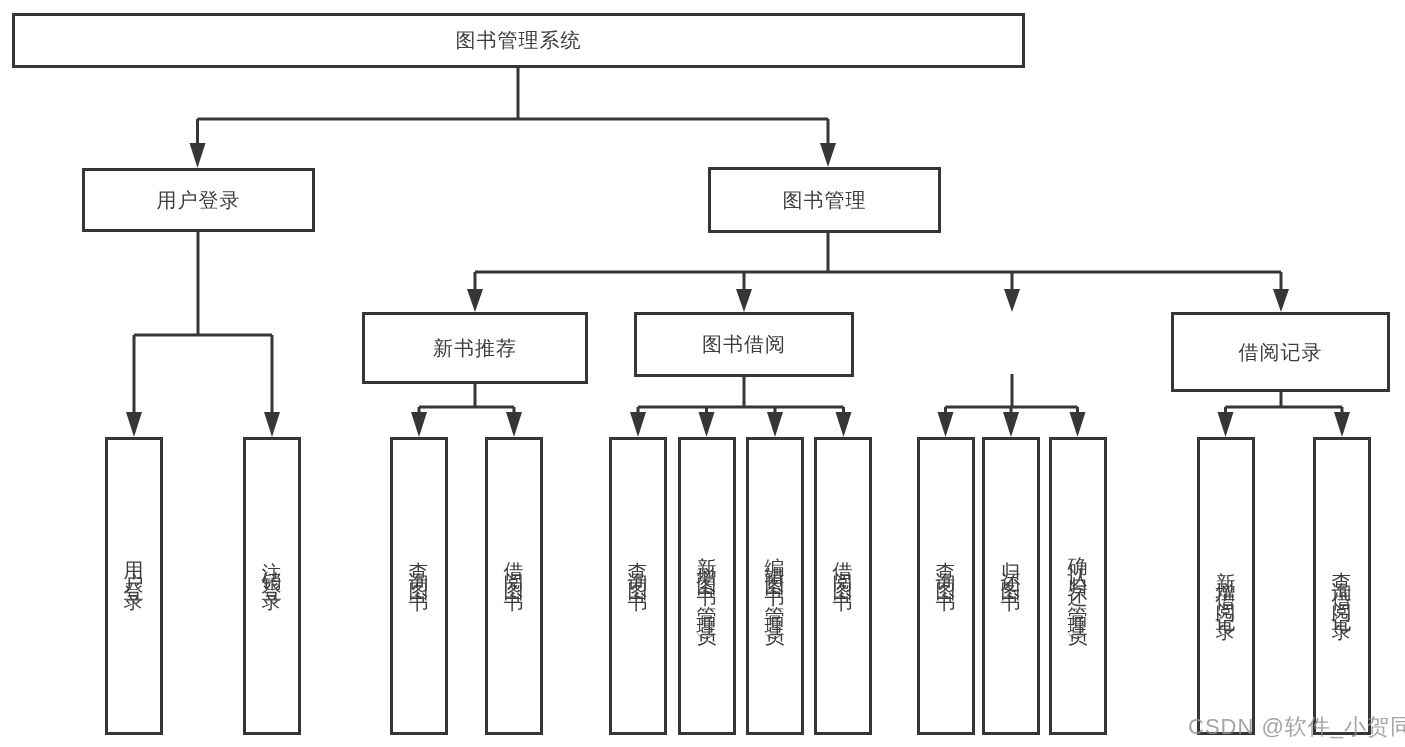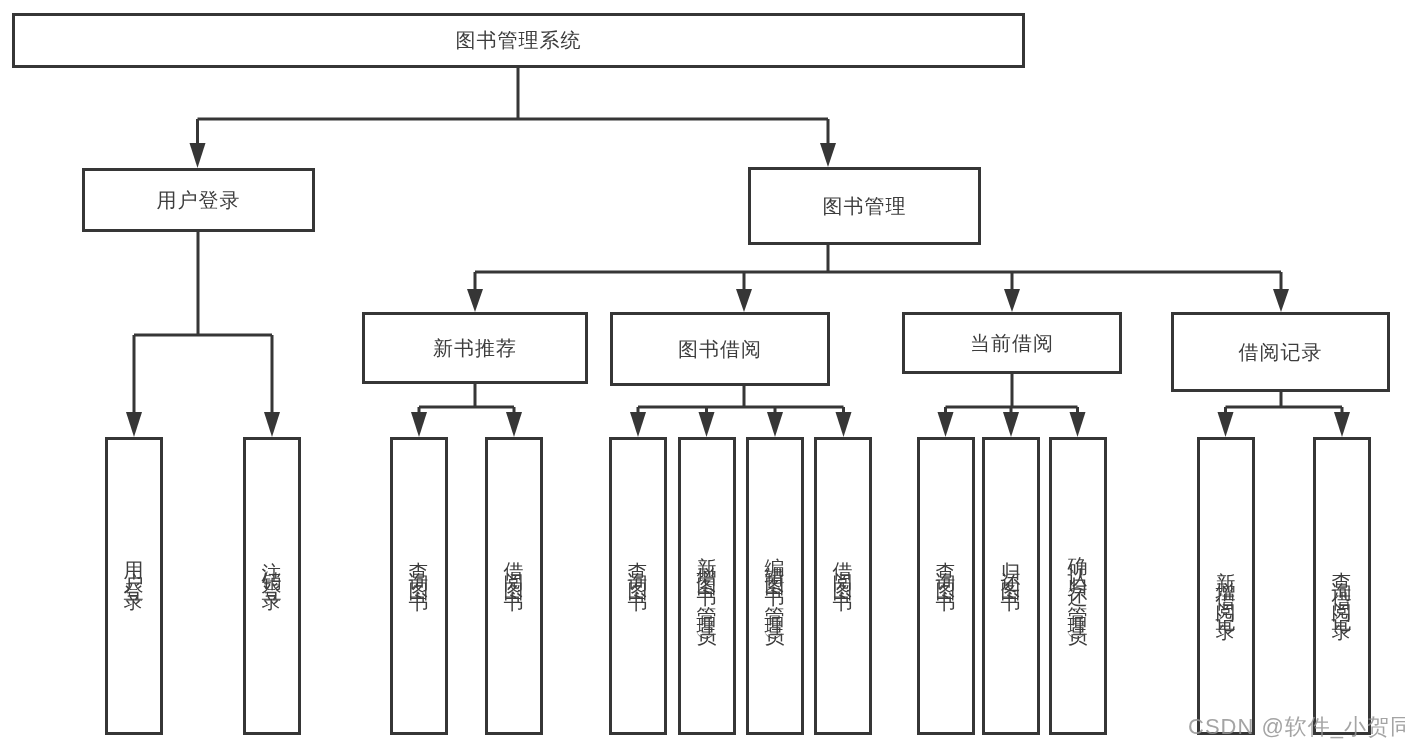--- a/index.html
+++ b/index.html
@@ -86,32 +86,29 @@
     </g>
   </svg>
 
   <div class="node hnode" style="left:12px;top:13px;width:1013px;height:55px">
     <span>图书管理系统</span>
   </div>
 
   <div class="node hnode" style="left:82px;top:168px;width:233px;height:64px">
     <span>用户登录</span>
   </div>
-  <div class="node hnode" style="left:748px;top:167px;width:233px;height:78px">
+  <div class="node hnode" style="left:708px;top:167px;width:233px;height:66px">
     <span>图书管理</span>
   </div>
 
   <div class="node hnode" style="left:362px;top:312px;width:226px;height:72px">
     <span>新书推荐</span>
   </div>
-  <div class="node hnode" style="left:610px;top:312px;width:220px;height:74px">
+  <div class="node hnode" style="left:634px;top:312px;width:220px;height:65px">
     <span>图书借阅</span>
-  </div>
-  <div class="node hnode" style="left:902px;top:312px;width:220px;height:62px">
-    <span>当前借阅</span>
   </div>
   <div class="node hnode" style="left:1171px;top:312px;width:219px;height:80px">
     <span>借阅记录</span>
   </div>
 
   <div class="node vnode leaf vshort" style="left:105px">
     <span class="vtext">用户登录</span>
   </div>
   <div class="node vnode leaf vshort" style="left:243px">
     <span class="vtext">注销登录</span>

